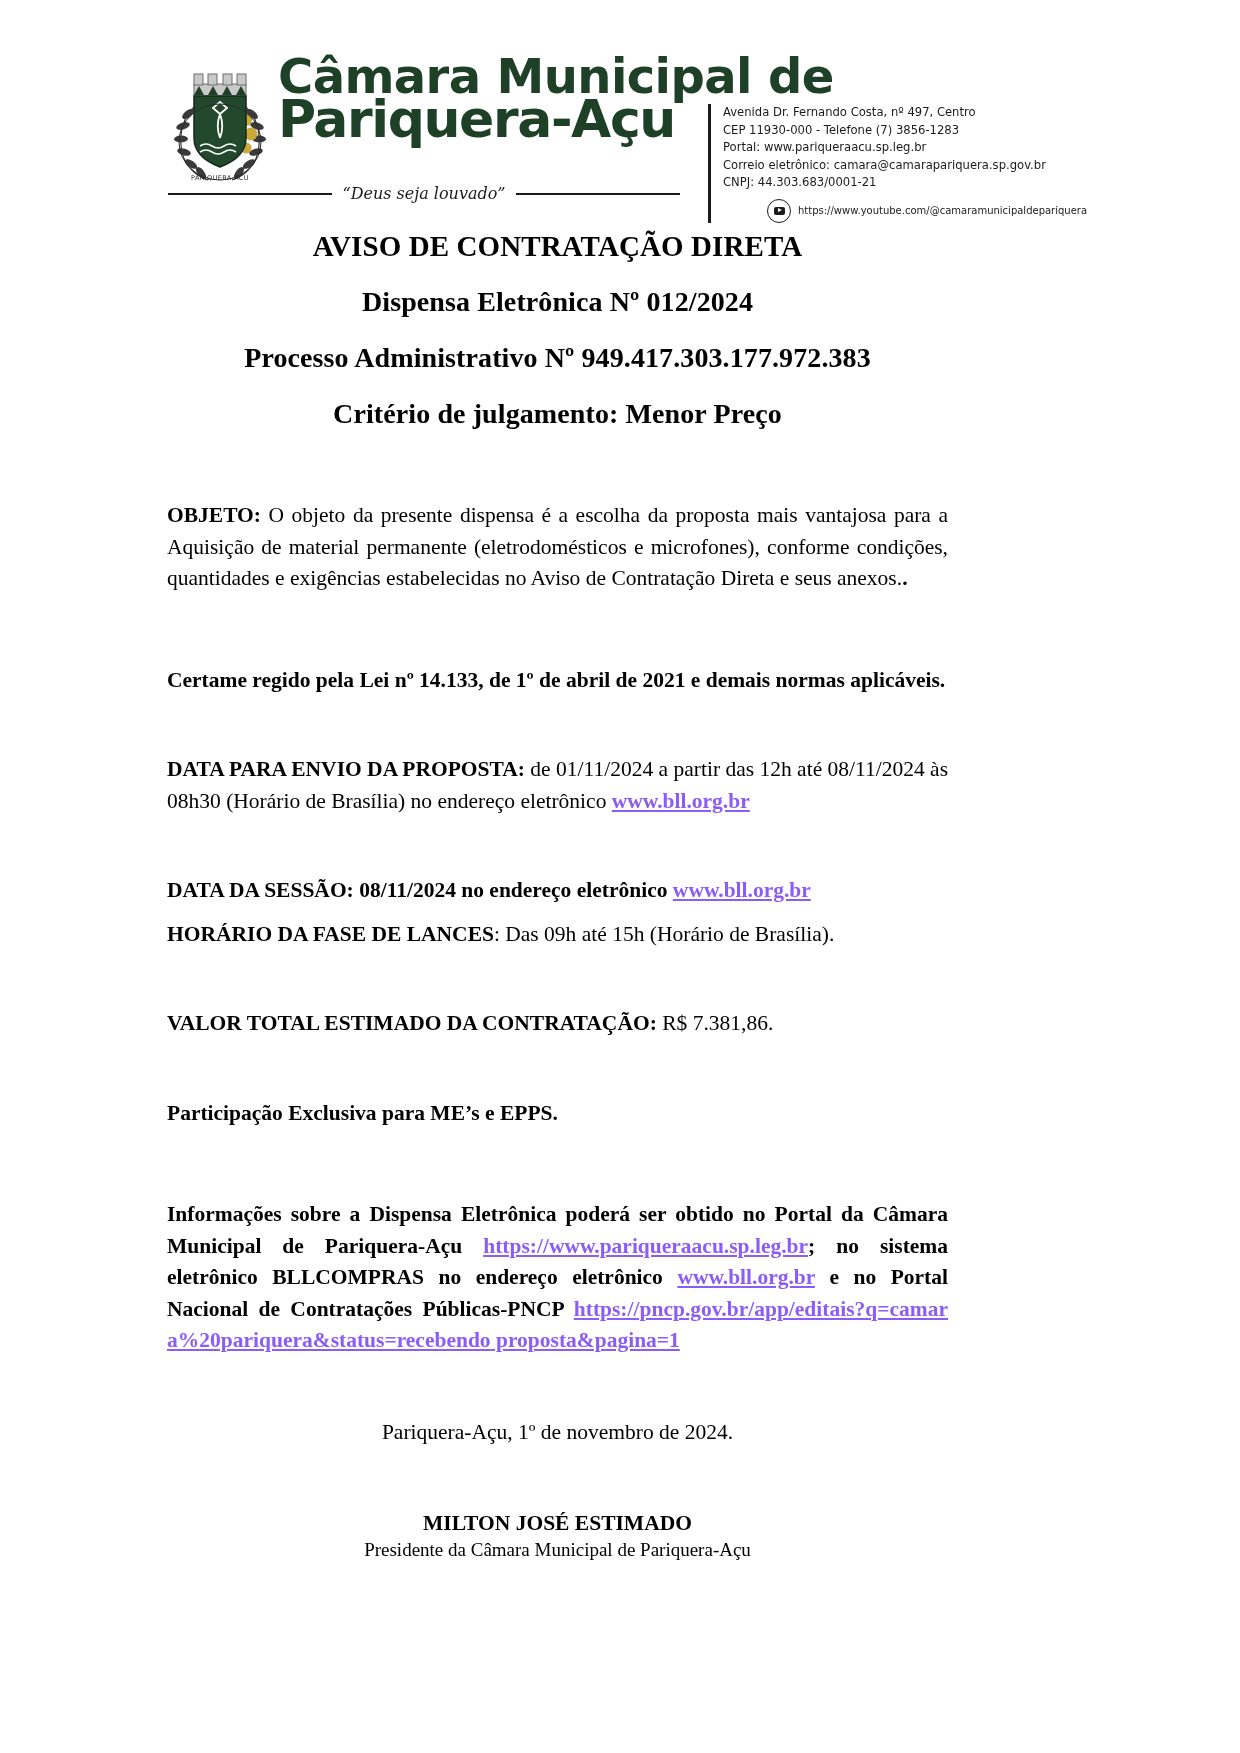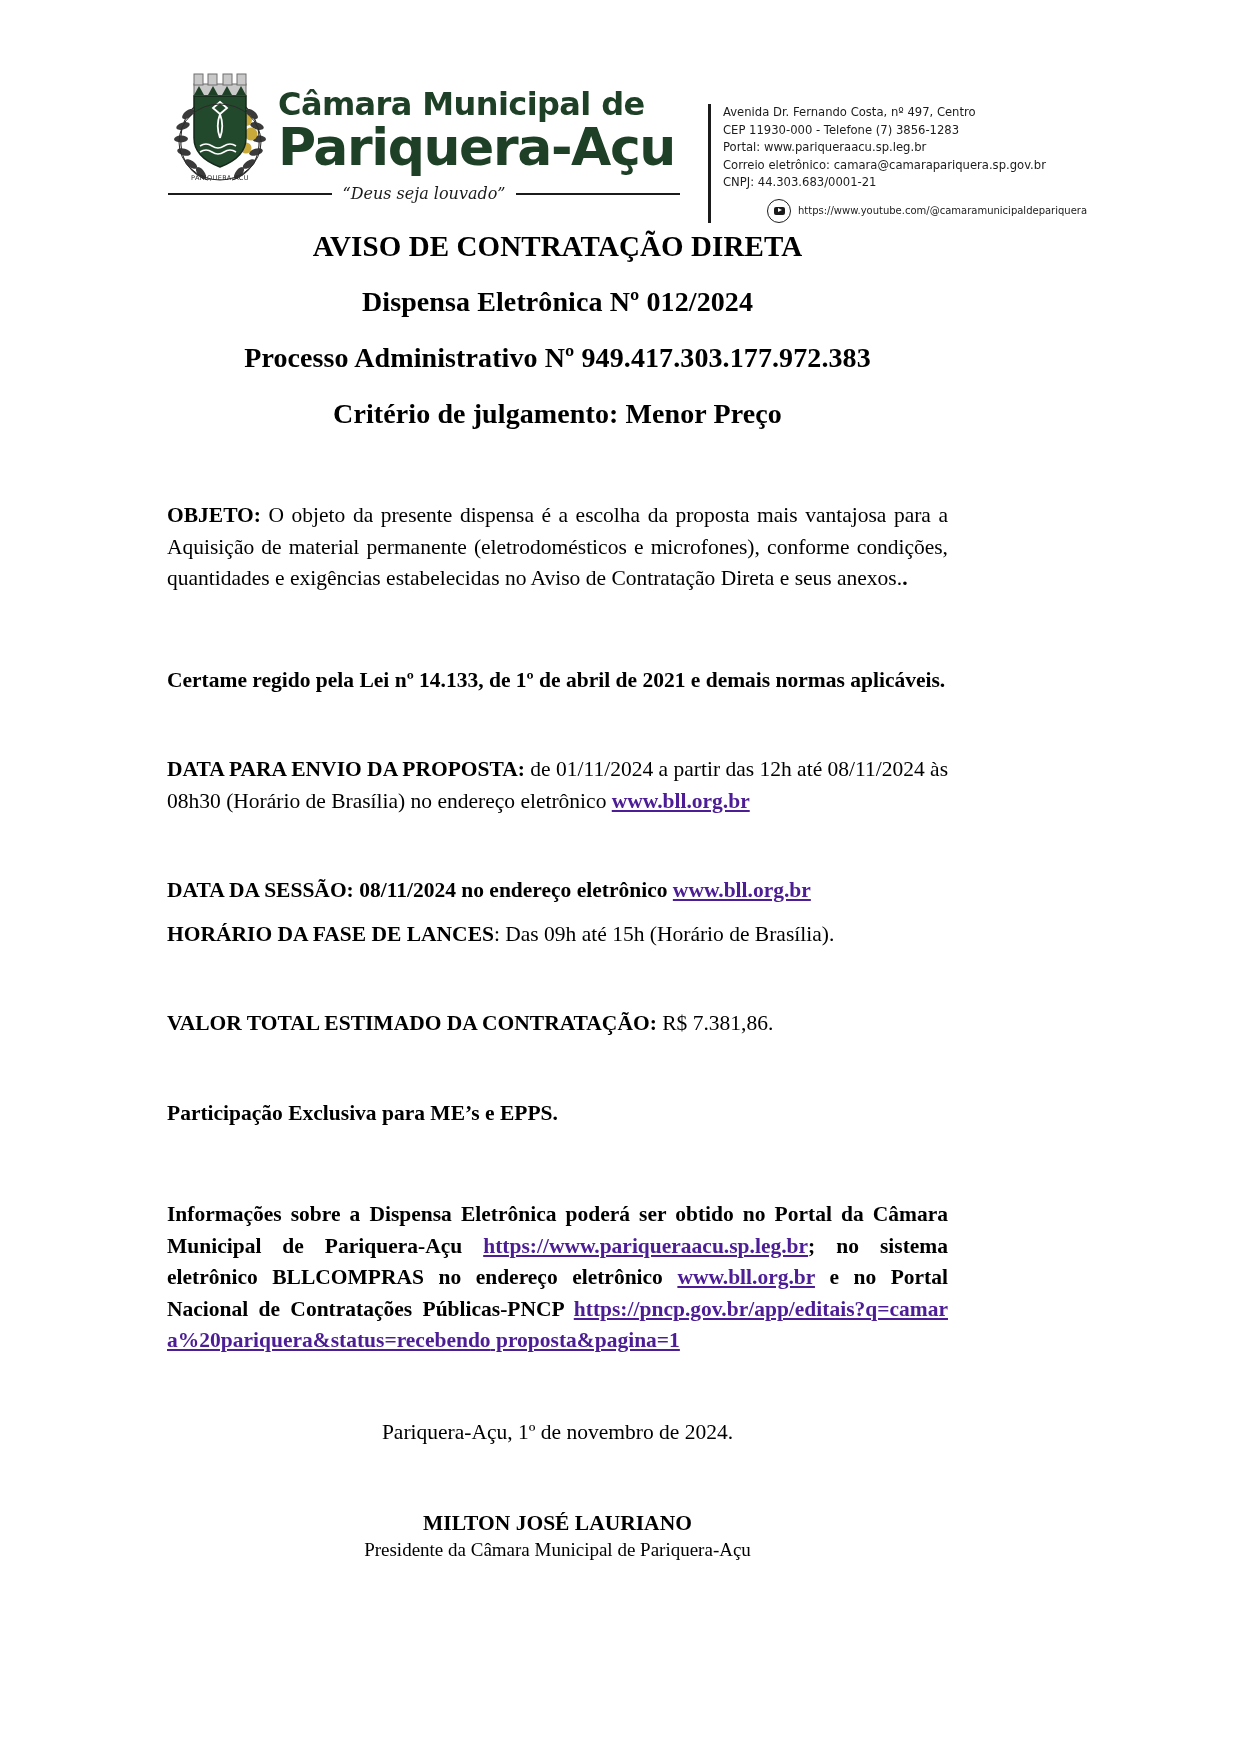--- a/index.html
+++ b/index.html
@@ -50,26 +50,25 @@
   }
   .brand-text {
     position: absolute;
     left: 110px;
     top: 0px;
     width: 400px;
   }
   .brand-line1 {
     font-family: "DejaVu Sans", sans-serif;
     font-weight: bold;
-    font-size: 32px;
+    font-size: 48px;
     line-height: 40px;
     letter-spacing: -0.6px;
     color: #1e4026;
     white-space: nowrap;
-    margin-top: 28px;
   }
   .brand-line2 {
     font-family: "DejaVu Sans", sans-serif;
     font-weight: bold;
     font-size: 52px;
     line-height: 54px;
     letter-spacing: -1.4px;
     color: #1e4026;
     margin-top: -4px;
     white-space: nowrap;
@@ -177,21 +176,21 @@
   }
   .para.j { text-align: justify; text-align-last: left; }
   .tight { text-align: left; }
 
   .gap-xl { height: 46px; }
   .gap-l  { height: 34px; }
 
   b, .b { font-weight: bold; }
 
   a.link, .link {
-    color: #4c1d95;
+    color: #8b5cf6;
     font-weight: bold;
     text-decoration: underline;
     word-break: break-all;
   }
 
   .closing {
     text-align: center;
     font-size: 21.5px;
     line-height: 30px;
     margin-top: 60px;
@@ -338,18 +337,18 @@
 
     <p class="para tight"><b>Participação Exclusiva para ME’s e EPPS.</b></p>
 
     <div class="gap-xl"></div>
 
     <p class="para j"><b>Informações sobre a Dispensa Eletrônica poderá ser obtido no Portal da Câmara Municipal de Pariquera-Açu </b><span class="link">https://www.pariqueraacu.sp.leg.br</span><b>; no sistema eletrônico BLLCOMPRAS no endereço eletrônico </b><span class="link">www.bll.org.br</span><b> e no Portal Nacional de Contratações Públicas-PNCP </b><span class="link">https://pncp.gov.br/app/editais?q=camara%20pariquera&amp;status=recebendo</span><span class="link"> proposta&amp;pagina=1</span></p>
 
     <div class="closing">Pariquera-Açu, 1º de novembro de 2024.</div>
 
     <div class="signature">
-      <div class="sign-name">MILTON JOSÉ LAURIANO</div>
+      <div class="sign-name">MILTON JOSÉ ESTIMADO</div>
       <div class="sign-role">Presidente da Câmara Municipal de Pariquera-Açu</div>
     </div>
 
   </div>
 </div>
 
 </body></html>

